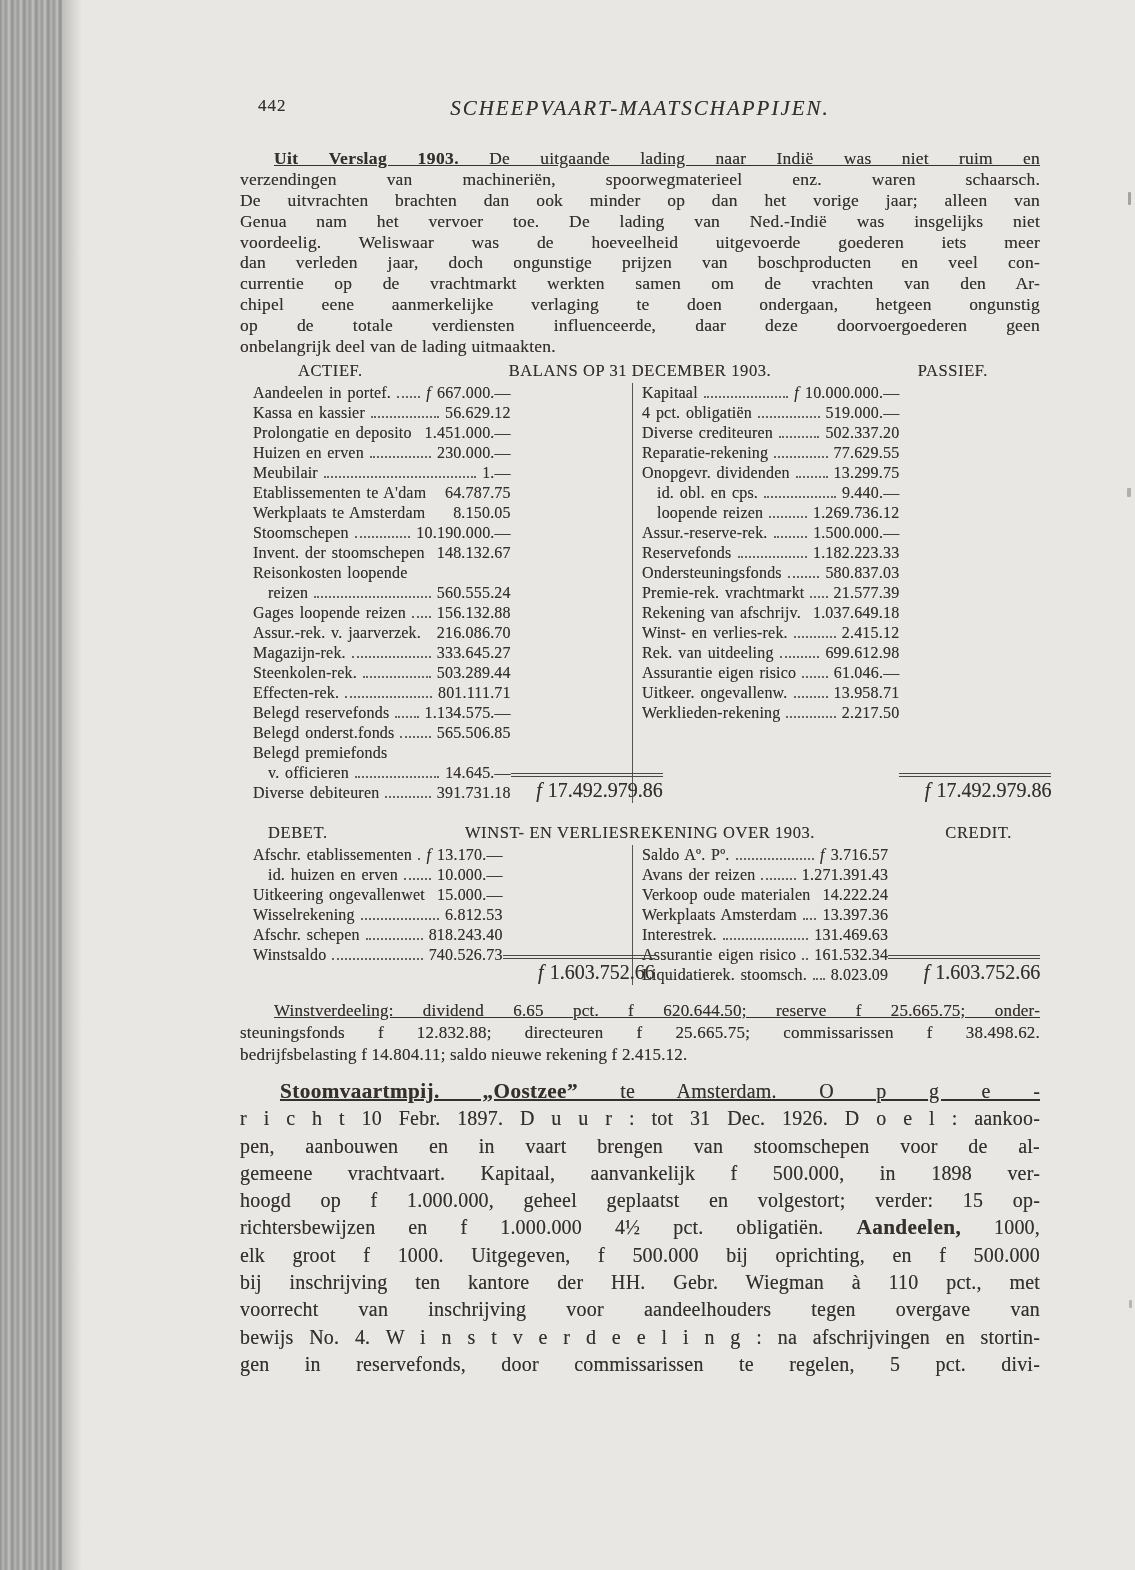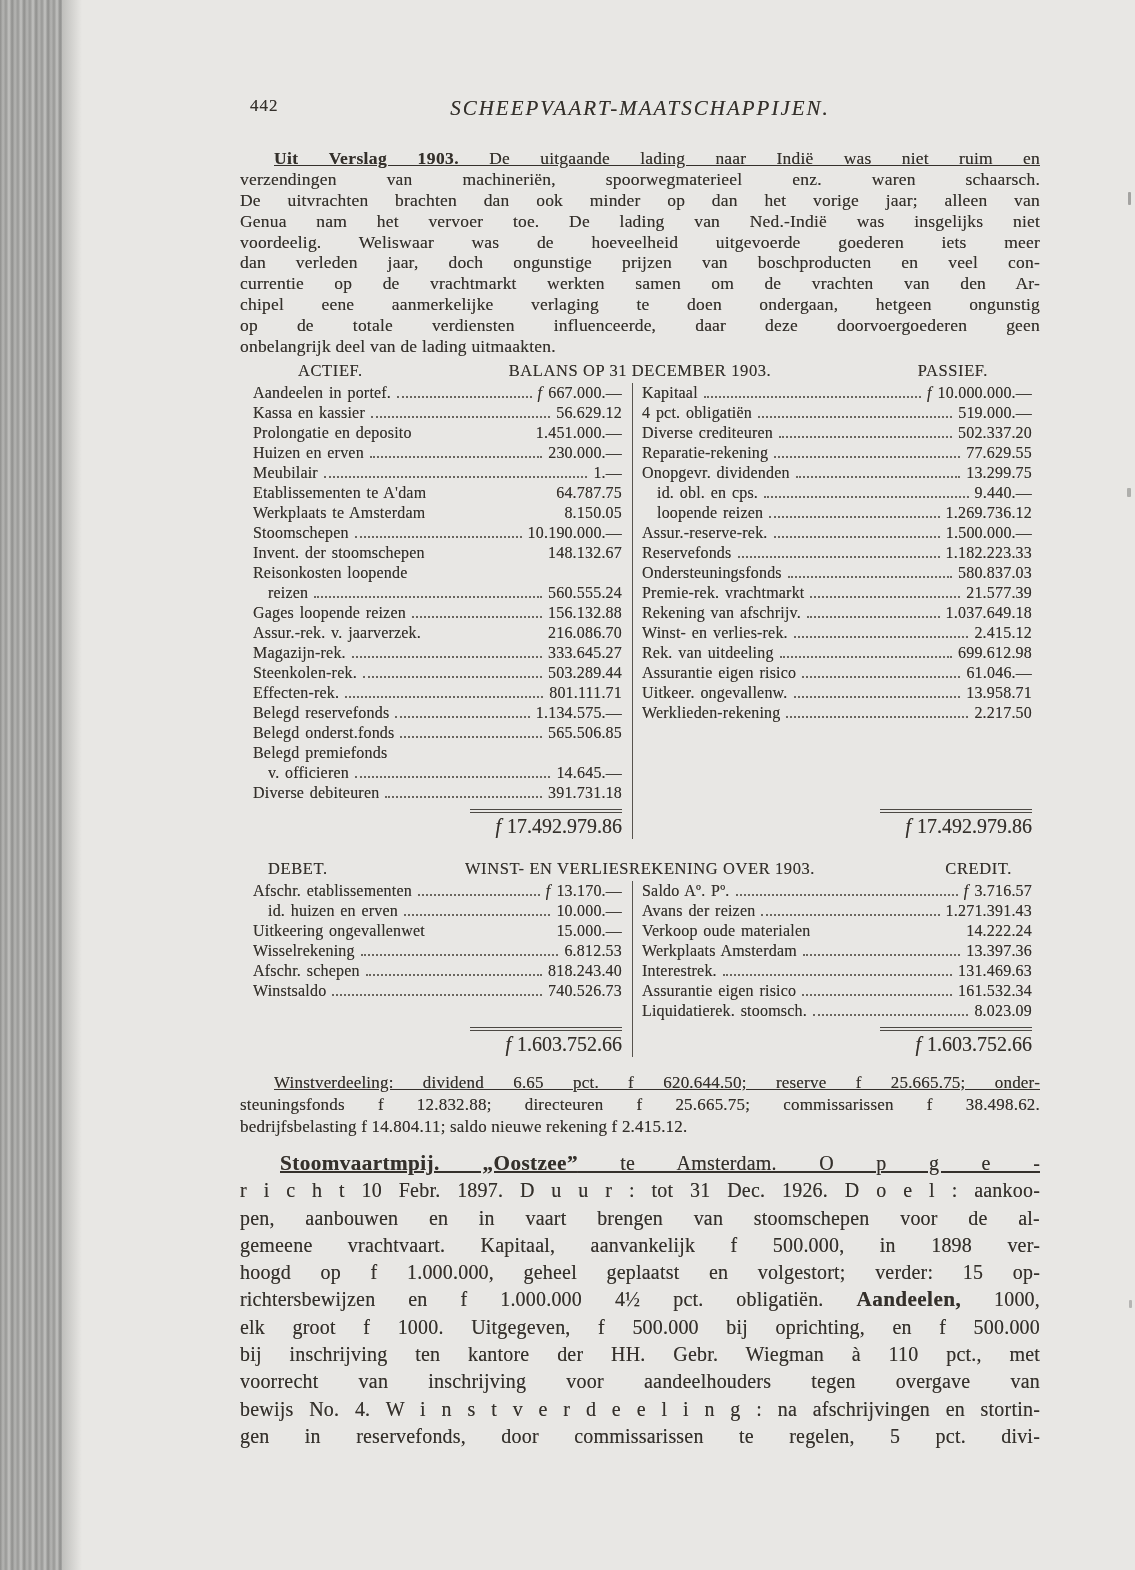--- a/index.html
+++ b/index.html
@@ -7,21 +7,21 @@
   .page{position:relative;width:1135px;height:1570px;background:#e8e7e4;overflow:hidden;
         font-family:"Liberation Serif","DejaVu Serif",serif;color:#34302b;
         text-shadow:0 0 .6px rgba(60,54,48,.55);}
   .binding{position:absolute;left:0;top:0;bottom:0;width:62px;
         background:repeating-linear-gradient(90deg,#8e8e8c 0px,#b5b5b3 3px,#989896 6px,#c3c3c1 9px,#90908e 12px);}
   .binding::after{content:'';position:absolute;right:-20px;top:0;bottom:0;width:20px;
         background:linear-gradient(90deg,rgba(150,150,147,.5),rgba(150,150,147,0));}
   .speck{position:absolute;background:#6b6b69;border-radius:1px;}
   .content{position:absolute;left:240px;top:0;width:800px;}
   .pagehead{position:relative;margin-top:96px;height:26px;}
-  .pagenum{position:absolute;left:10px;top:0;font-size:17px;letter-spacing:1px;}
+  .pagenum{position:absolute;left:18px;top:0;font-size:17px;letter-spacing:1px;}
   .ptitle{position:absolute;left:0;right:0;top:0;text-align:center;font-style:italic;
         font-size:21px;letter-spacing:2px;}
   .para{margin:0;}
   .pline{height:20.9px;line-height:20.9px;font-size:17.5px;letter-spacing:.2px;
         text-align:justify;text-align-last:justify;white-space:nowrap;overflow:visible;}
   .pline.first{text-indent:34px;text-decoration:underline;}
   .pline.lastleft{text-align-last:left;}
   .pline b{letter-spacing:.4px;}
   #para-report{margin-top:26px;}
   #para-dist{margin-top:15px;}
@@ -31,21 +31,21 @@
   #para-company .pline.first{text-indent:40px;}
   #para-company b{font-size:1.06em;}
   .sheet{margin:0;}
   .shead{position:relative;height:24px;line-height:24px;font-size:16.5px;letter-spacing:.6px;margin-top:2px;}
   .sh-title{position:absolute;left:0;right:0;text-align:center;}
   .sh-left{position:absolute;}
   .sh-right{position:absolute;right:0;}
   .shead.bal .sh-left{left:58px;}  .shead.bal .sh-right{right:52px;}
   .shead.pnl .sh-left{left:28px;}  .shead.pnl .sh-right{right:28px;}
   .sheet-body{display:grid;grid-template-columns:392px 408px;}
-  .half{display:flex;flex-direction:column;}
+  .half{display:flex;flex-direction:row;}
   .half.left{padding:0 10px 0 13px;box-sizing:border-box;}
   .half.right{border-left:1.5px solid #57534d;padding:0 8px 0 9px;box-sizing:border-box;}
   .trow{display:flex;height:20px;line-height:20px;font-size:16px;letter-spacing:.2px;word-spacing:1.5px;}
   .trow .lbl{white-space:nowrap;}
   .trow.ind .lbl{padding-left:15px;}
   .dots{flex:1 1 auto;border-bottom:2px dotted #6a665f;margin:0 6px;align-self:flex-end;
         transform:translateY(-5px);min-width:0;}
   .dots.nodots{border-bottom:none;}
   .cur{font-style:italic;margin-right:6px;white-space:nowrap;}
   .amt{white-space:nowrap;}

